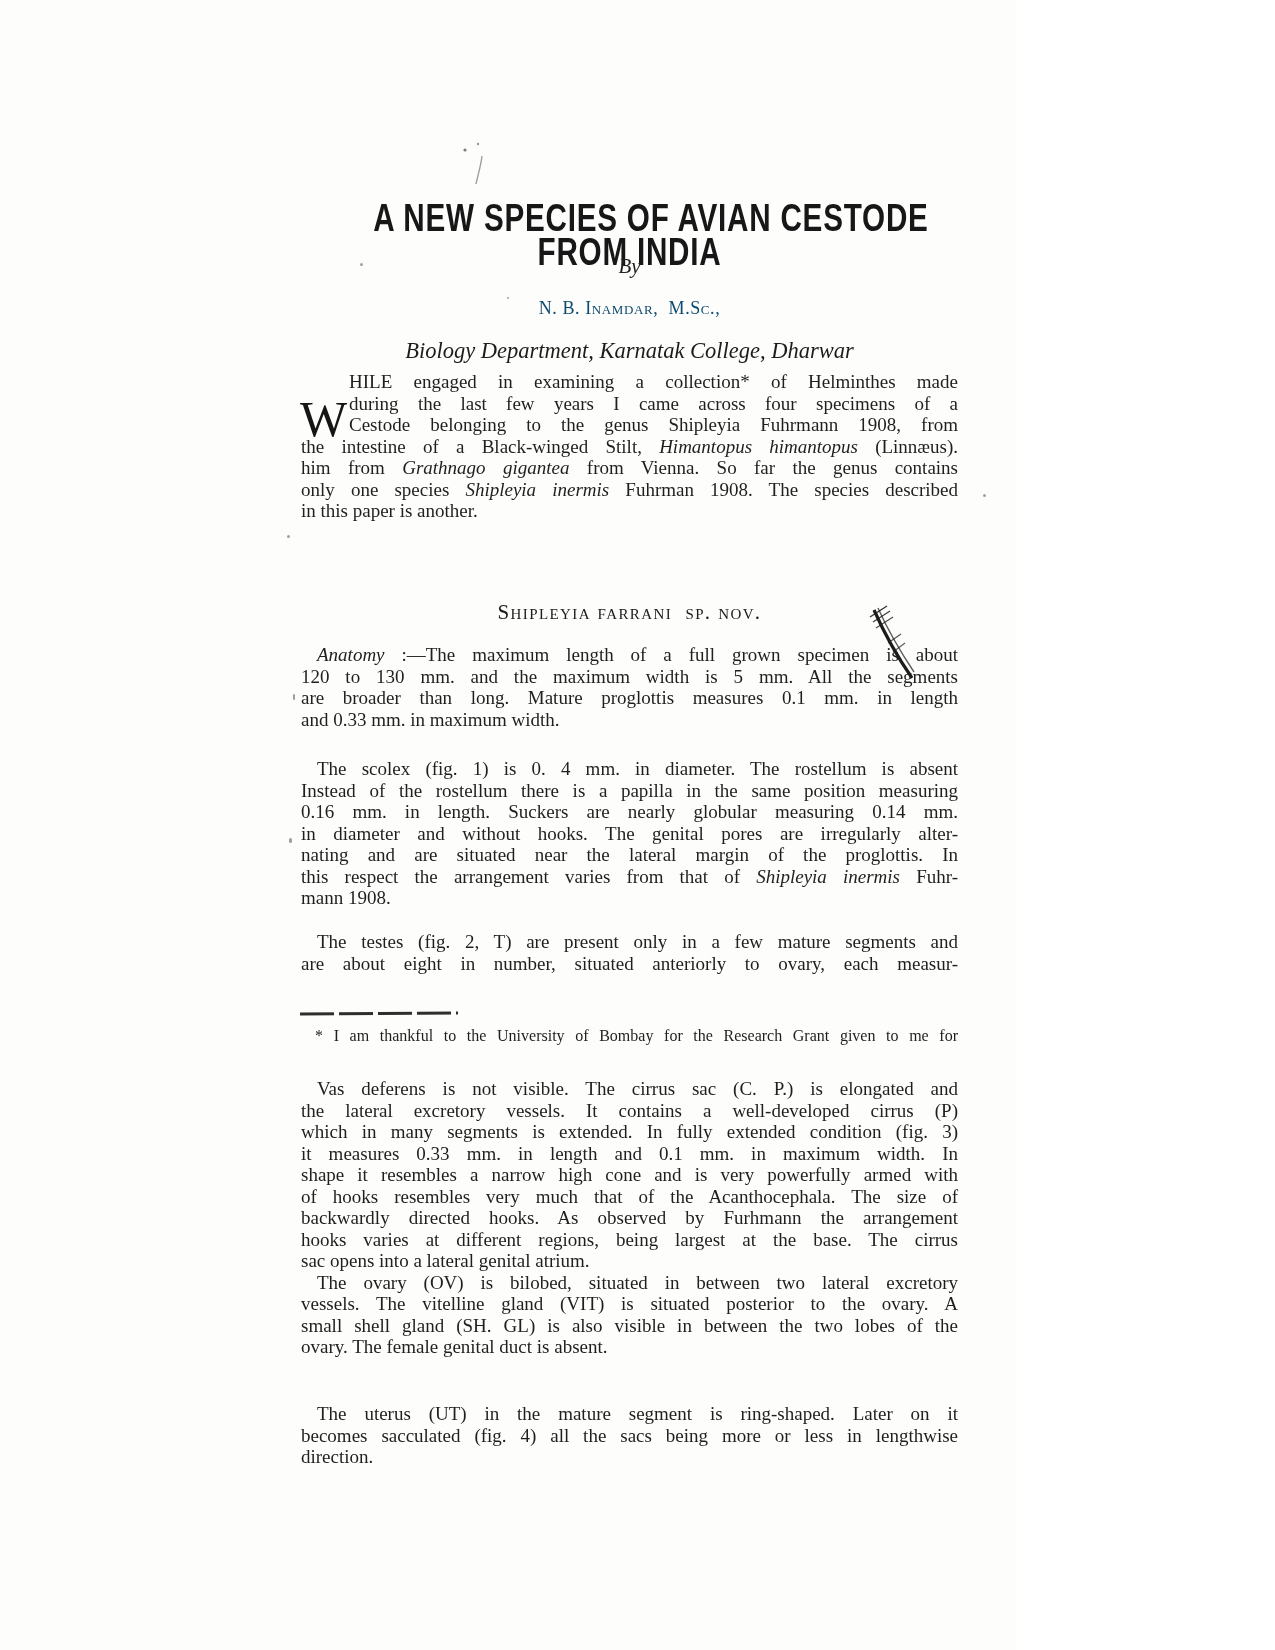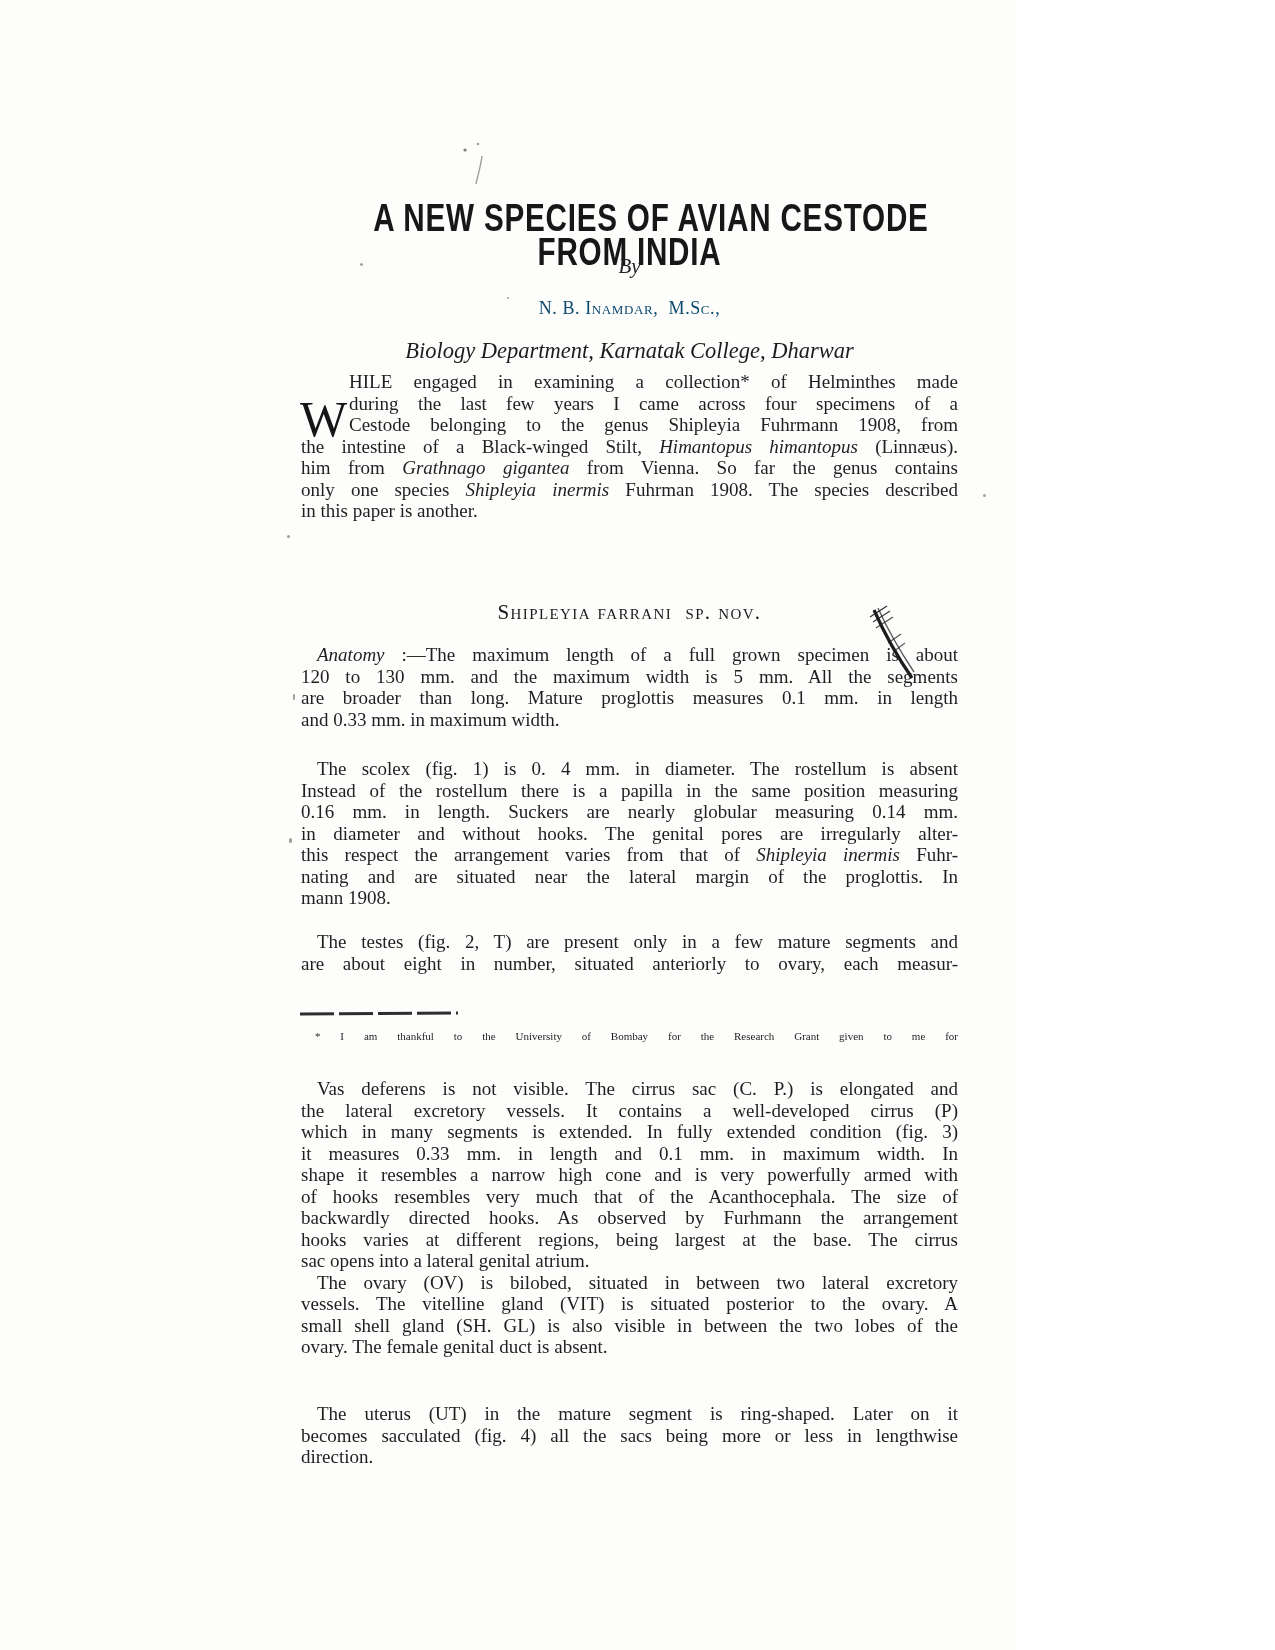--- a/index.html
+++ b/index.html
@@ -55,21 +55,21 @@
   #p-testes  { top:931px; }
   #p-cirrus-ovary { top:1078px; }
   #p-uterus  { top:1403px; }
 
   
   .fnrule {
     left:300px; top:1012px; width:158px; height:3px;
     background:repeating-linear-gradient(90deg,#2e2e2e 0 34px, rgba(46,46,46,0) 34px 39px);
     transform:rotate(-0.4deg);
   }
-  .footnote { top:1026px; font-size:11px; line-height:20px; }
+  .footnote { top:1026px; font-size:16px; line-height:20px; }
   .footnote .line:first-child { text-indent:14px; }
 
   i { font-style:italic; }
 
   
   .speck { position:absolute; background:#6f6f6f; border-radius:50%; opacity:0.65; }
   .svgmark { position:absolute; }
 </style>
 </head>
 <body>
@@ -119,22 +119,22 @@
       <div class="line">120 to 130 mm. and the maximum width is 5 mm. All the segments</div>
       <div class="line">are broader than long. Mature proglottis measures 0.1 mm. in length</div>
       <div class="line last">and 0.33 mm. in maximum width.</div>
     </div>
 
   <div id="p-scolex" class="abs col para">
       <div class="line">The scolex (fig. 1) is 0. 4 mm. in diameter. The rostellum is absent</div>
       <div class="line">Instead of the rostellum there is a papilla in the same position measuring</div>
       <div class="line">0.16 mm. in length. Suckers are nearly globular measuring 0.14 mm.</div>
       <div class="line">in diameter and without hooks. The genital pores are irregularly alter-</div>
+      <div class="line">nating and are situated near the lateral margin of the proglottis. In</div>
       <div class="line">this respect the arrangement varies from that of <i>Shipleyia inermis</i> Fuhr-</div>
-      <div class="line">nating and are situated near the lateral margin of the proglottis. In</div>
       <div class="line last">mann 1908.</div>
     </div>
 
   <div id="p-testes" class="abs col para">
       <div class="line">The testes (fig. 2, T) are present only in a few mature segments and</div>
       <div class="line">are about eight in number, situated anteriorly to ovary, each measur-</div>
     </div>
 
   <div class="fnrule abs" style="position:absolute;"></div>
 

